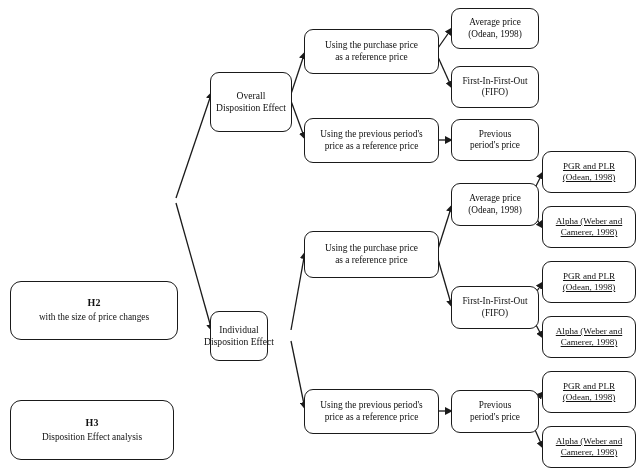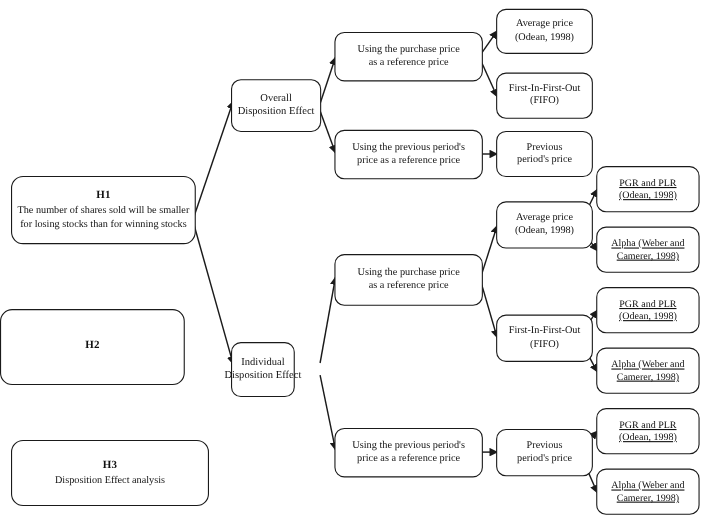--- a/index.html
+++ b/index.html
@@ -115,36 +115,32 @@
       <path d="M 529 209 L 543 228"></path>
 
       <path d="M 529 303 L 543 282"></path>
       <path d="M 529 312 L 543 338"></path>
 
       <path d="M 529 407 L 543 392"></path>
       <path d="M 529 416 L 543 448"></path>
     </g>
   </svg>
 
-  <div class="node hypothesis" style="left:10px; top:160px; width:168px; height:62px;">
-    <span class="ln hyp-id">H1</span>
-    <span class="ln">The number of shares sold will be smaller</span>
-    <span class="ln">for losing stocks than for winning stocks</span>
-  </div>
-
-  <div class="node hypothesis" style="left:0; top:281px; width:168px; height:69px;">
+
+  <div class="node hypothesis" style="left:10px; top:281px; width:168px; height:59px;">
     <span class="ln hyp-id">H2</span>
-  </div>
-
-  <div class="node hypothesis" style="left:10px; top:400px; width:180px; height:60px;">
+    <span class="ln">with the size of price changes</span>
+  </div>
+
+  <div class="node hypothesis" style="left:10px; top:400px; width:164px; height:60px;">
     <span class="ln hyp-id">H3</span>
     <span class="ln">Disposition Effect analysis</span>
   </div>
 
-  <div class="node effect" style="left:210px; top:72px; width:82px; height:48px;">
+  <div class="node effect" style="left:210px; top:72px; width:82px; height:60px;">
     <span class="ln">Overall</span>
     <span class="ln">Disposition Effect</span>
   </div>
 
   <div class="node effect" style="left:210px; top:311px; width:58px; height:50px;">
     <span class="ln">Individual</span>
     <span class="ln">Disposition Effect</span>
   </div>
 
   <div class="node refprice" style="left:304px; top:29px; width:135px; height:45px;">

